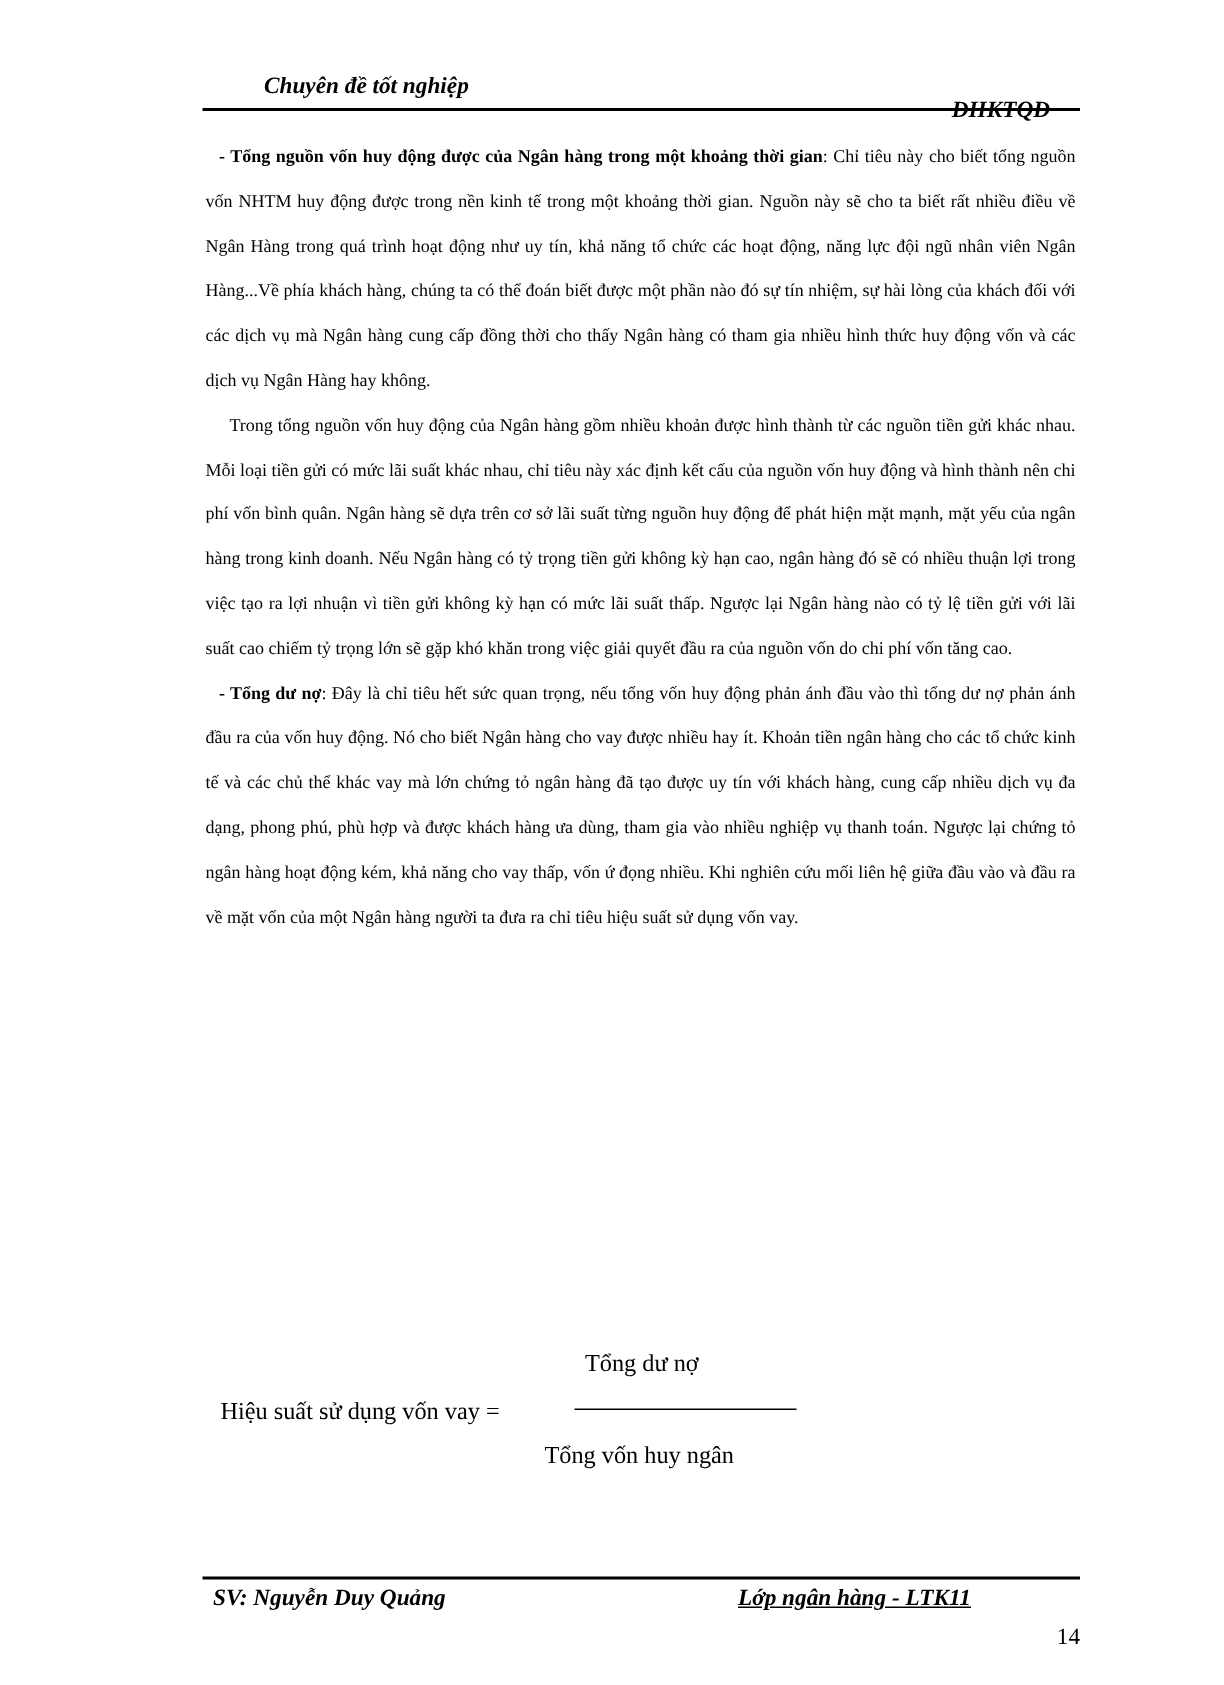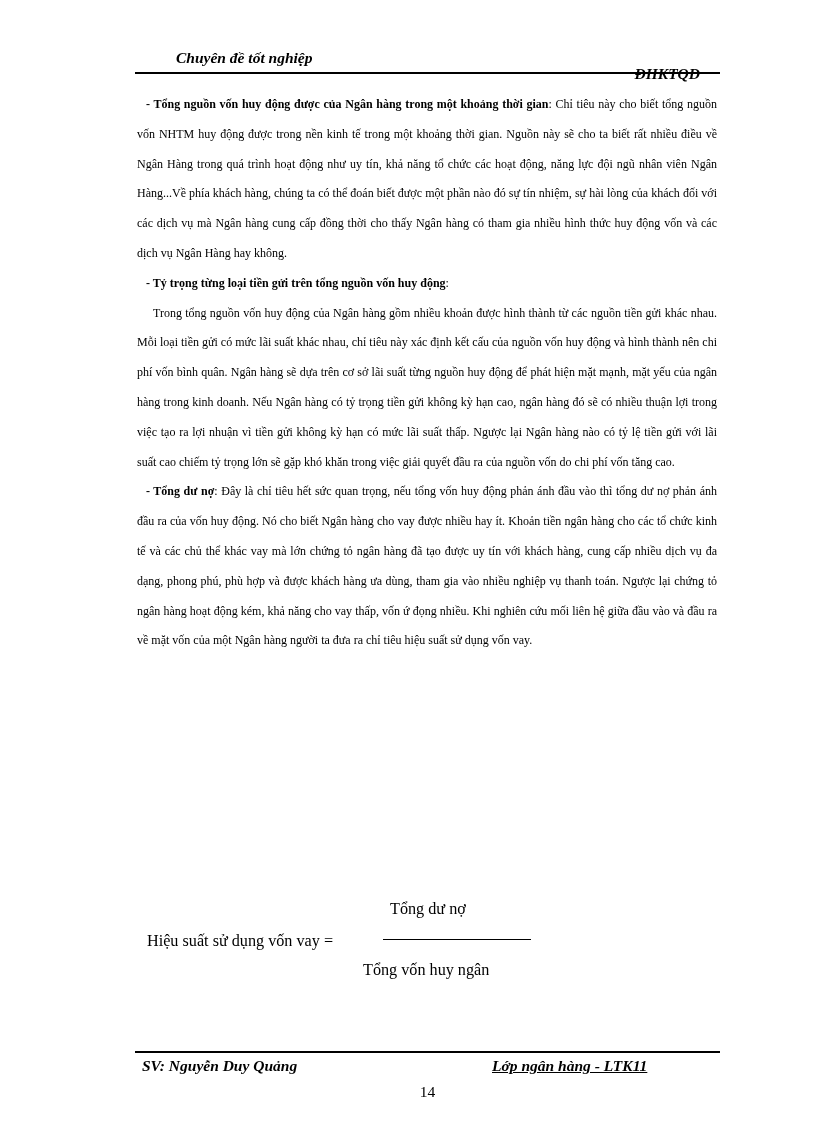--- a/index.html
+++ b/index.html
@@ -15,36 +15,33 @@
   .indent1 { text-indent: 9px; }
   .indent2 { text-indent: 16px; }
   .formula { position: absolute; left: 147px; top: 898px; width: 420px; height: 90px; font-size: 16.2px; }
   .formula .lhs { position: absolute; left: 0; top: 34px; white-space: nowrap; }
   .formula .num { position: absolute; left: 243px; top: 2px; white-space: nowrap; }
   .formula .bar { position: absolute; left: 236px; top: 41px; width: 148px; border-top: 1px solid #000; }
   .formula .den { position: absolute; left: 216px; top: 63px; white-space: nowrap; }
   .footer { position: absolute; left: 135px; top: 1051px; width: 585px; border-top: 2.5px solid #000; height: 60px; }
   .footer .left { position: absolute; left: 7px; top: 4px; font-size: 15.5px; font-weight: bold; font-style: italic; }
   .footer .right { position: absolute; left: 357px; top: 4px; font-size: 15.5px; font-weight: bold; font-style: italic; text-decoration: underline; }
-  .footer .page { position: absolute; left: 0; width: 585px; top: 30px; text-align: center; font-size: 15.5px; }
+  .footer .page { position: absolute; left: 0; width: 585px; top: 30px; text-align: right; font-size: 15.5px; }
 </style>
 </head>
 <body>
 
 <div class="header">
   <span class="left">Chuyên  đề tốt nghiệp</span>
   <span class="right">ĐHKTQD</span>
 </div>
 
 <div class="body">
   <p class="indent1">
     <b>- Tổng nguồn vốn huy động được của Ngân hàng trong một khoảng thời gian</b><span>: Chỉ tiêu này  cho biết tổng nguồn vốn NHTM huy động được trong nền kinh tế trong một khoảng thời gian. Nguồn này sẽ cho ta biết rất nhiều điều về Ngân Hàng trong quá trình hoạt động như uy tín, khả năng tổ chức các hoạt động, năng lực đội ngũ nhân viên Ngân Hàng...Về  phía khách hàng, chúng ta có thể đoán biết được một phần nào đó sự tín nhiệm, sự hài lòng của khách đối với các dịch vụ mà Ngân hàng cung cấp đồng thời cho thấy Ngân hàng có tham gia nhiều hình thức huy động vốn và các dịch vụ Ngân Hàng hay không.</span>
-  </p>
-  <p class="indent1">
-    <b>- Tỷ trọng từng loại tiền gửi trên tổng nguồn vốn huy động</b><span>:</span>
   </p>
   <p class="indent2">
     <span>Trong tổng nguồn vốn huy động của Ngân hàng gồm nhiều khoản được hình thành từ các nguồn tiền gửi khác nhau. Mỗi loại tiền gửi có mức lãi suất khác nhau,  chỉ tiêu này xác định kết cấu của nguồn vốn huy động và hình thành nên chi phí vốn bình quân. Ngân hàng sẽ dựa trên cơ sở lãi suất từng nguồn huy động để phát hiện mặt mạnh, mặt yếu của ngân hàng trong kinh doanh. Nếu Ngân hàng có tỷ trọng tiền gửi không kỳ hạn cao, ngân hàng đó sẽ có nhiều thuận lợi trong việc tạo ra lợi nhuận vì tiền gửi không kỳ hạn có mức lãi suất thấp. Ngược lại Ngân hàng nào có tỷ lệ tiền gửi với lãi suất cao chiếm tỷ trọng lớn sẽ gặp khó khăn trong việc giải quyết đầu ra của nguồn vốn do chi phí vốn tăng cao.</span>
   </p>
   <p class="indent1">
     <b>- Tổng dư nợ</b><span>: Đây là chỉ tiêu hết sức quan trọng, nếu tổng vốn huy động phản ánh đầu vào thì tổng dư nợ phản ánh đầu ra của vốn huy động. Nó cho biết Ngân hàng  cho vay được nhiều hay ít. Khoản tiền ngân hàng  cho các tổ chức kinh tế và các chủ thể khác vay mà lớn chứng tỏ ngân hàng đã tạo được uy tín với khách hàng,  cung cấp nhiều dịch vụ đa dạng, phong phú, phù hợp và được khách hàng ưa dùng, tham gia vào nhiều nghiệp vụ thanh toán. Ngược lại chứng tỏ ngân hàng hoạt động kém, khả năng  cho vay thấp, vốn ứ đọng nhiều. Khi nghiên cứu mối liên hệ giữa đầu vào và đầu ra về mặt vốn của một Ngân hàng người ta đưa ra chỉ tiêu hiệu suất sử dụng vốn vay.</span>
   </p>
 </div>
 
 <div class="formula">

